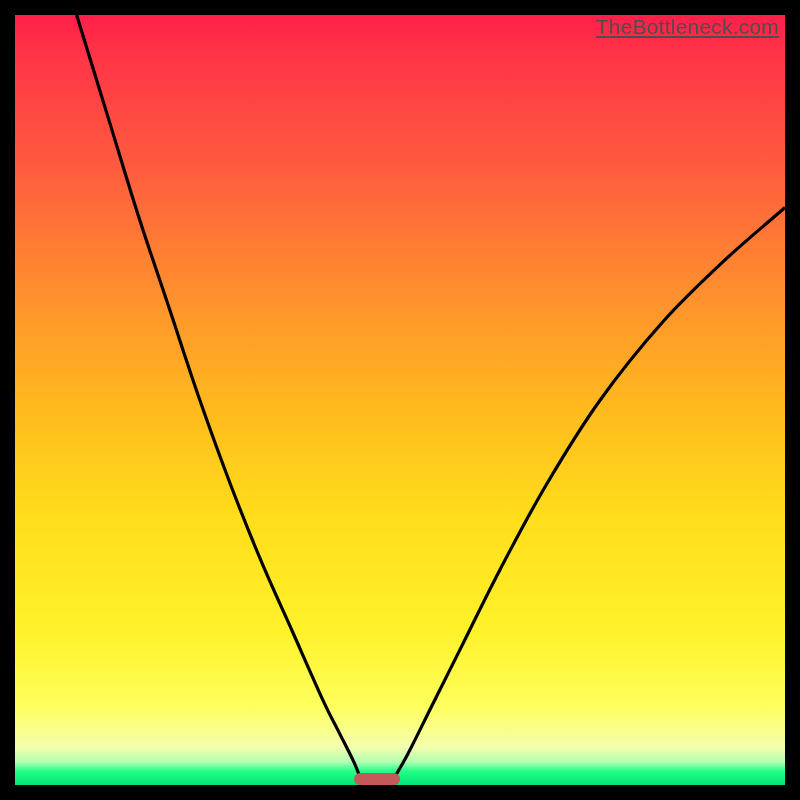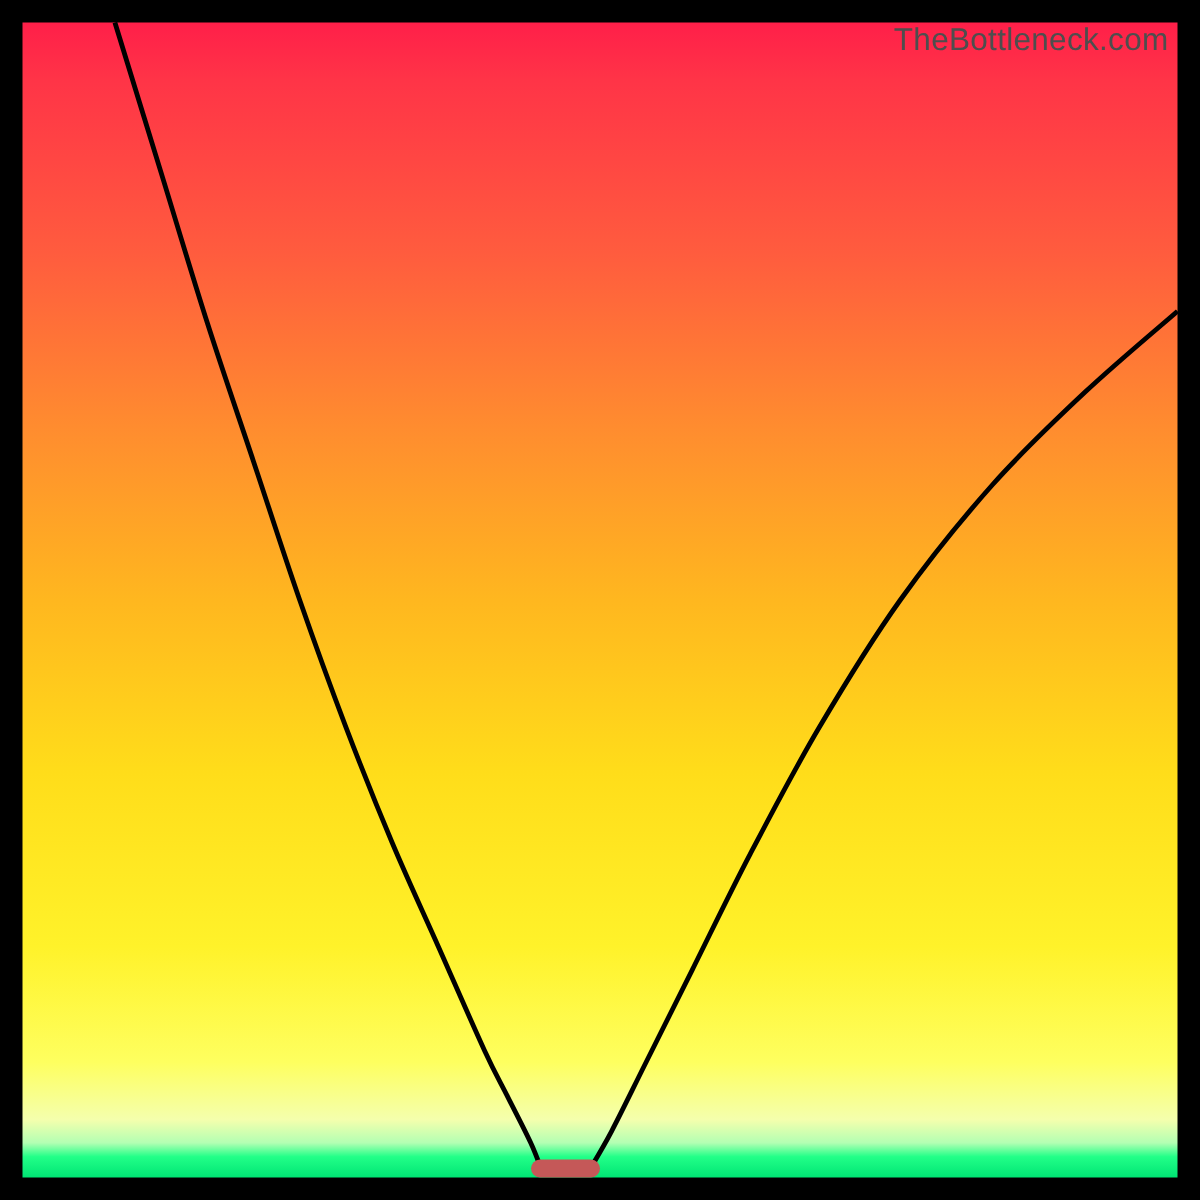--- a/index.html
+++ b/index.html
@@ -44,20 +44,21 @@
   }
   .watermark {
     position: absolute;
     top: 0px;
     right: 6px;
     color: #4e4e4e;
     font-size: 21px;
     font-weight: 500;
     letter-spacing: 0.2px;
     user-select: none;
+    text-decoration: underline;
   }
   svg.curve {
     position: absolute;
     left: 0;
     top: 0;
     width: 770px;
     height: 770px;
     overflow: visible;
   }
   .marker {

